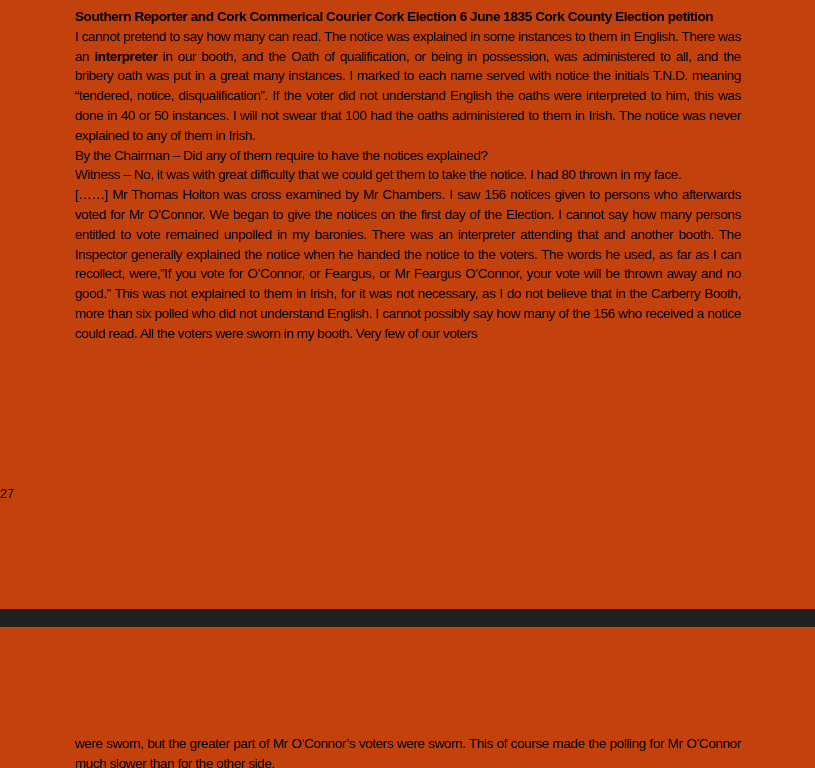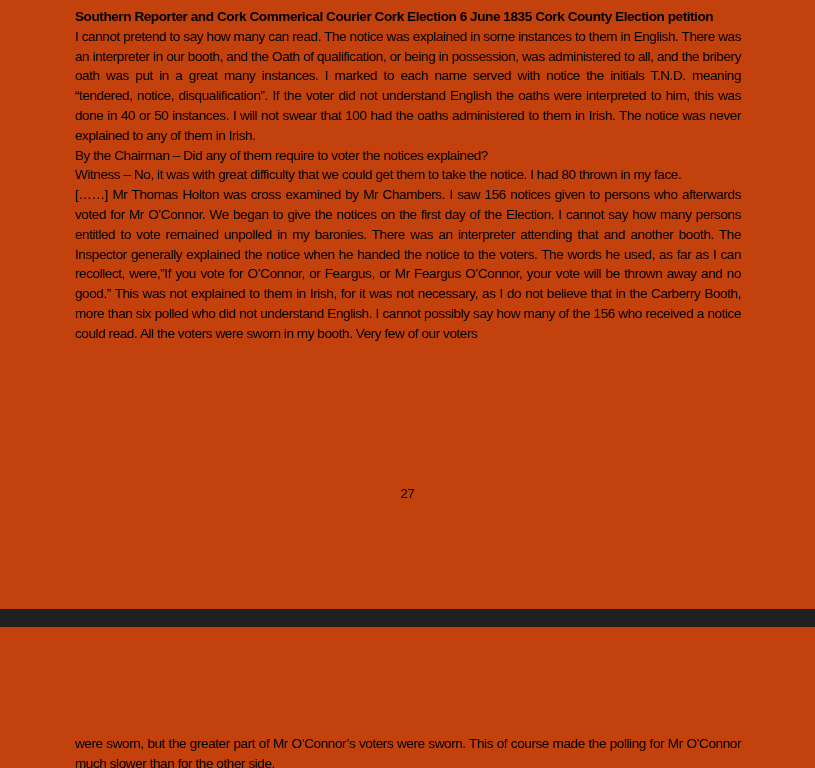--- a/index.html
+++ b/index.html
@@ -55,40 +55,40 @@
     }
     .para {
       margin: 0;
       text-align: justify;
       text-align-last: left;
     }
     .title {
       font-weight: bold;
     }
     .bold {
-      font-weight: normal;
+      font-weight: bold;
     }
     .page-number {
       position: absolute;
       top: 486px;
       left: 0;
       width: 815px;
-      text-align: center;
+      text-align: left;
       font-size: 13px;
       letter-spacing: -0.3px;
     }
   </style>
 </head>
 <body>
 
 <div class="page page-1">
   <div class="content">
     <p class="para title">Southern Reporter and Cork Commerical Courier Cork Election 6 June 1835 Cork County Election petition</p>
     <p class="para"><span>I cannot pretend to say how many can read. The notice was explained in some instances to them in English. There was an </span><span class="bold">interpreter</span><span> in our booth, and the Oath of qualification, or being in possession, was administered to all, and the bribery oath was put in a great many instances. I marked to each name served with notice the initials T.N.D. meaning “tendered, notice, disqualification”. If the voter did not understand English the oaths were interpreted to him, this was done in 40 or 50 instances. I will not swear that 100 had the oaths administered to them in Irish. The notice was never explained to any of them in Irish.</span></p>
-    <p class="para">By the Chairman – Did any of them require to voter the notices explained?</p>
+    <p class="para">By the Chairman – Did any of them require to have the notices explained?</p>
     <p class="para">Witness – No, it was with great difficulty that we could get them to take the notice. I had 80 thrown in my face.</p>
     <p class="para">[……] Mr Thomas Holton was cross examined by Mr Chambers. I saw 156 notices given to persons who afterwards voted for Mr O’Connor. We began to give the notices on the first day of the Election. I cannot say how many persons entitled to vote remained unpolled in my baronies. There was an interpreter attending that and another booth. The Inspector generally explained the notice when he handed the notice to the voters. The words he used, as far as I can recollect, were,”If you vote for O’Connor, or Feargus, or Mr Feargus O’Connor, your vote will be thrown away and no good.” This was not explained to them in Irish, for it was not necessary, as I do not believe that in the Carberry Booth, more than six polled who did not understand English. I cannot possibly say how many of the 156 who received a notice could read. All the voters were sworn in my booth. Very few of our voters</p>
   </div>
   <div class="page-number">27</div>
 </div>
 
 <div class="page-gap"></div>
 
 <div class="page page-2">
   <div class="content">

